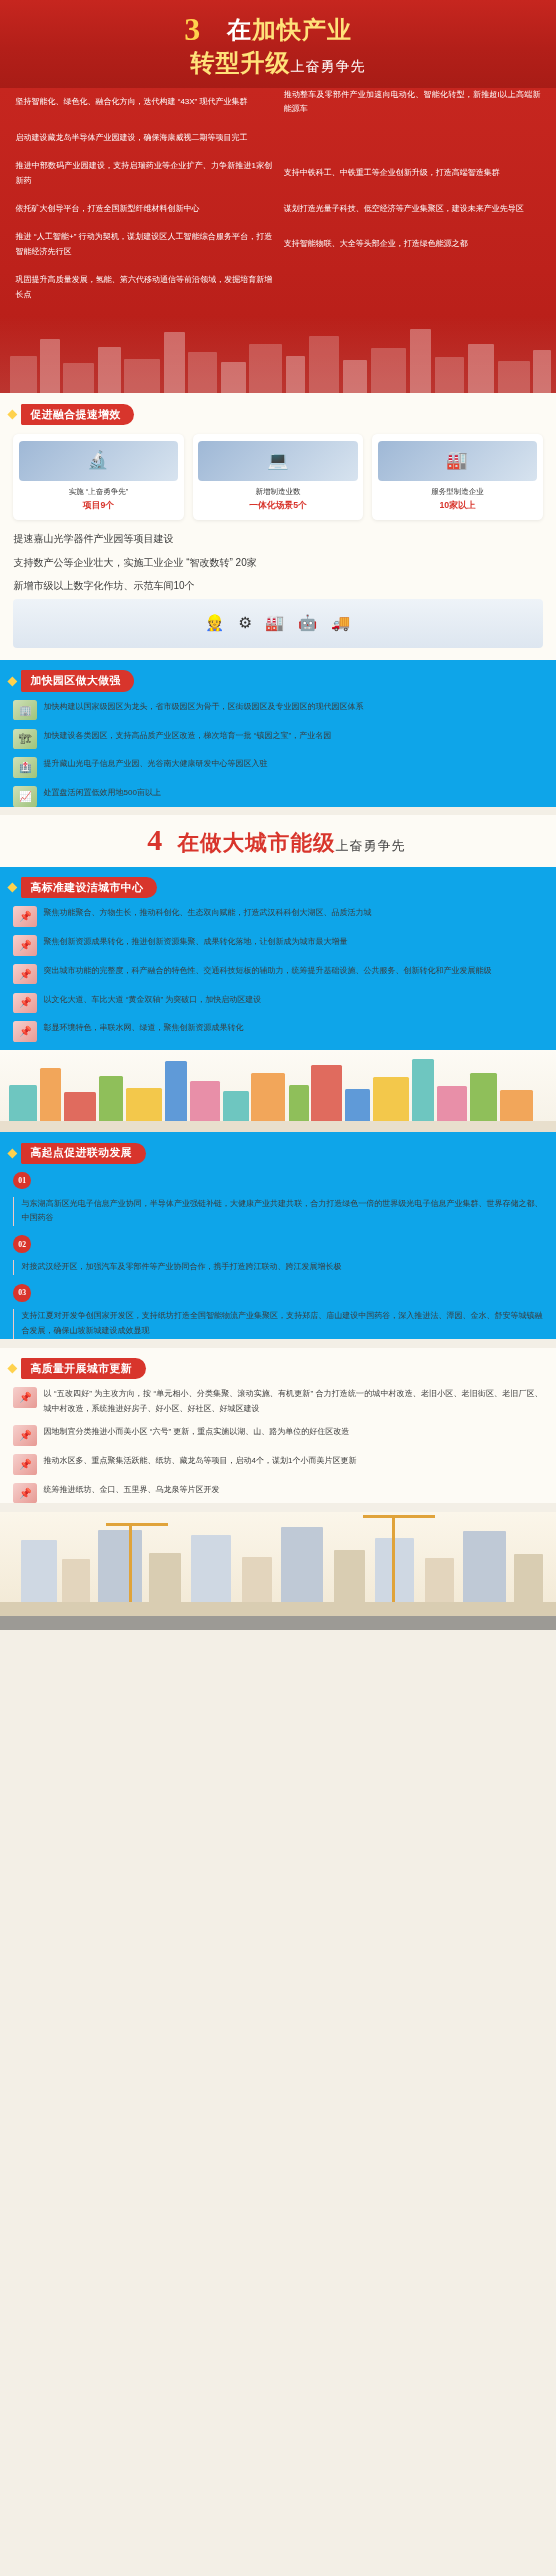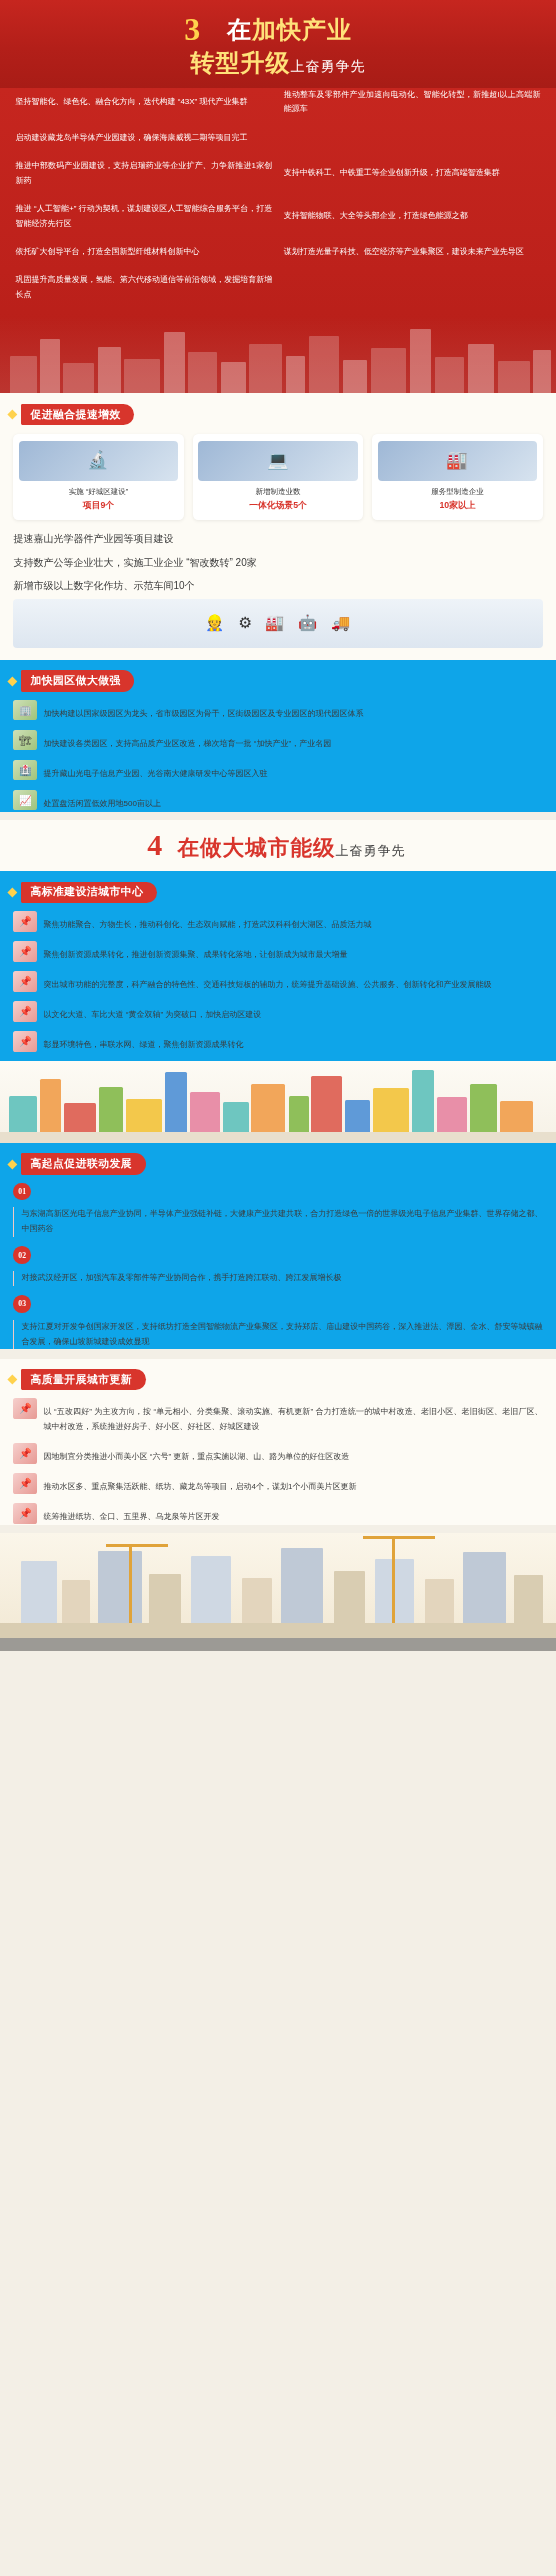--- a/index.html
+++ b/index.html
@@ -111,21 +111,21 @@
   
   .p3 { background: #0ea5e9; padding: 10.3px 0 0; }
   .li {
     display: flex; gap: 6.2px; padding: 0 13.4px; margin-bottom: 8.2px; align-items: flex-start;
   }
   .li .ico {
     width: 24px; height: 20.6px; flex: none; border-radius: 2.6px;
     background: linear-gradient(135deg,#cfe0b8,#9fc37a);
     display: flex; align-items: center; justify-content: center; font-size: 10.3px;
   }
-  .li .body { flex: 1; font-size: 8px; line-height: 1.85; color: #3b3b3b; text-align: justify; margin-top: 7px; }
+  .li .body { flex: 1; font-size: 8px; line-height: 1.85; color: #3b3b3b; text-align: justify; }
 
   
   .hero2 {
     background: #fdfbf5; text-align: center; padding: 13.4px 0 9.3px; position: relative;
   }
   .hero2 .inner { display: inline-block; position: relative; }
   .hero2 .num {
     font-size: 30px; font-weight: bold; color: #d8352c;
     font-family: "Liberation Serif", serif;
     position: absolute; left: -3.1px; top: -5.2px;
@@ -192,26 +192,26 @@
         <div class="col para">推动整车及零部件产业加速向电动化、智能化转型，新推超l以上高端新能源车</div>
       </div>
       <div class="row2">
         <div class="col para">启动建设藏龙岛半导体产业园建设，确保海康威视二期等项目完工</div>
       </div>
       <div class="row2">
         <div class="col para">推进中部数码产业园建设，支持启瑞药业等企业扩产、力争新推进1家创新药</div>
         <div class="col para">支持中铁科工、中铁重工等企业创新升级，打造高端智造集群</div>
       </div>
       <div class="row2">
+        <div class="col para">依托矿大创导平台，打造全国新型纤维材料创新中心</div>
+        <div class="col para">谋划打造光量子科技、低空经济等产业集聚区，建设未来产业先导区</div>
+      </div>
+      <div class="row2">
         <div class="col para">推进 “人工智能+” 行动为契机，谋划建设区人工智能综合服务平台，打造智能经济先行区</div>
         <div class="col para">支持智能物联、大全等头部企业，打造绿色能源之都</div>
-      </div>
-      <div class="row2">
-        <div class="col para">依托矿大创导平台，打造全国新型纤维材料创新中心</div>
-        <div class="col para">谋划打造光量子科技、低空经济等产业集聚区，建设未来产业先导区</div>
       </div>
       <div class="row2">
         <div class="col para">巩固提升高质量发展，氢能、第六代移动通信等前沿领域，发掘培育新增长点</div>
         <div class="col"></div>
       </div>
     </div>
 
     <div class="city">
       <div class="b" style="left:10.3px;width:27px;height:37px"></div>
       <div class="b d" style="left:40px;width:19.6px;height:54px"></div>
@@ -237,21 +237,21 @@
   <div class="p2">
     <div class="sec-head">
       <div class="bullet"></div>
       <div class="txt">促进融合提速增效</div>
     </div>
 
     <div class="cards3">
       <div class="card">
         <div class="cimg">🔬</div>
         <div class="ctxt">
-          <span>实施 “好城区建设”</span><br>
+          <span>实施 “上奋勇争先”</span><br>
           <b>项目9个</b>
         </div>
       </div>
       <div class="card">
         <div class="cimg">💻</div>
         <div class="ctxt">
           <span>新增制造业数</span><br>
           <b>一体化场景5个</b>
         </div>
       </div>
@@ -282,21 +282,21 @@
       <div class="bullet"></div>
       <div class="txt">加快园区做大做强</div>
     </div>
 
     <div class="li">
       <div class="ico">🏢</div>
       <div class="body">加快构建以国家级园区为龙头，省市级园区为骨干，区街级园区及专业园区的现代园区体系</div>
     </div>
     <div class="li">
       <div class="ico">🏗</div>
-      <div class="body">加快建设各类园区，支持高品质产业区改造，梯次培育一批 “加快产业”，产业名园</div>
+      <div class="body">加快建设各类园区，支持高品质产业区改造，梯次培育一批 “镇园之宝”，产业名园</div>
     </div>
     <div class="li">
       <div class="ico">🏥</div>
       <div class="body">提升藏山光电子信息产业园、光谷南大健康研发中心等园区入驻</div>
     </div>
     <div class="li">
       <div class="ico">📈</div>
       <div class="body">处置盘活闲置低效用地500亩以上</div>
     </div>
   </div>

